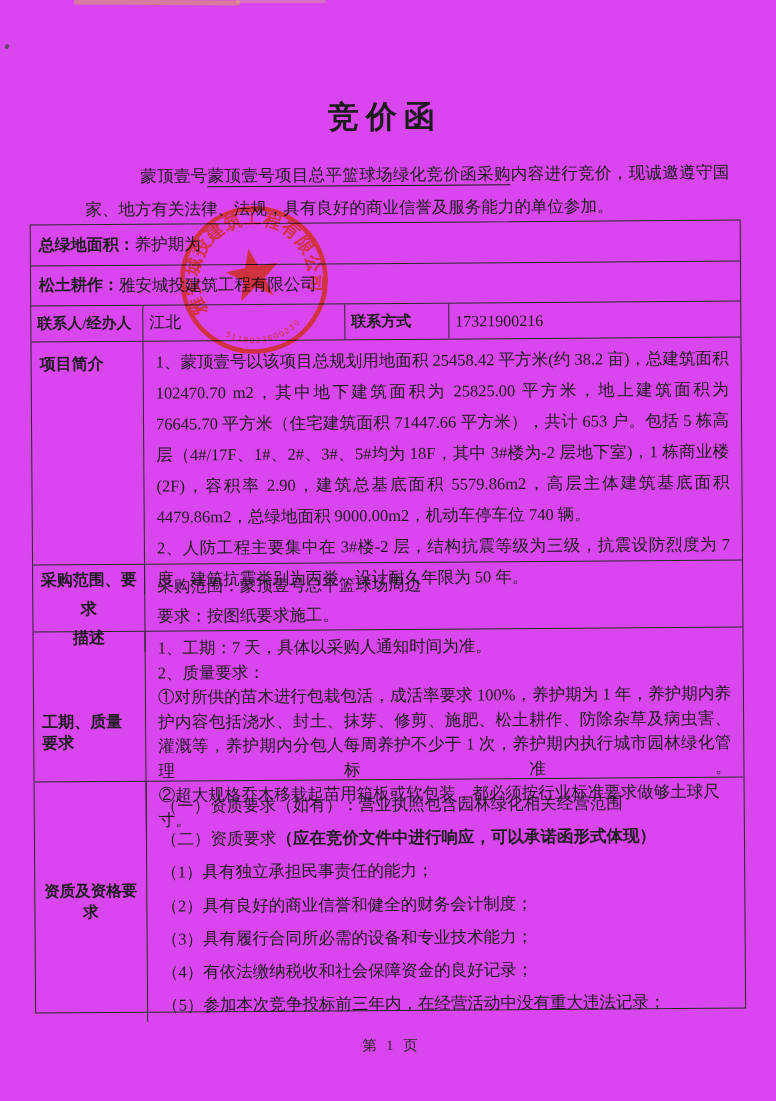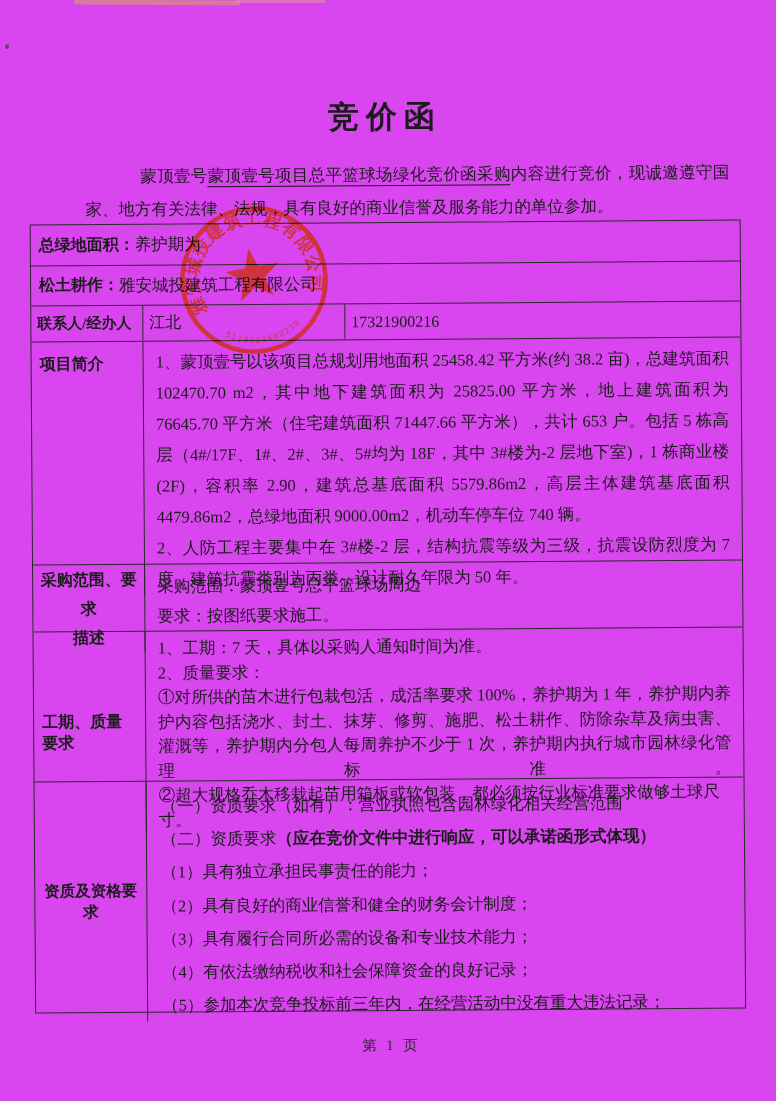--- a/index.html
+++ b/index.html
@@ -108,20 +108,21 @@
       <div class="trow row-simple" style="grid-template-columns:1fr;">
         <div class="cell">
           <span class="lbl">松土耕作：</span>
           <span>雅安城投建筑工程有限公司</span>
         </div>
       </div>
 
       <div class="trow row-contact">
         <div class="cell cell-r lbl">联系人/经办人</div>
         <div class="cell cell-r val">江北</div>
+        <div class="cell cell-r lbl">联系方式</div>
         <div class="cell val">17321900216</div>
       </div>
 
       <div class="trow row-overview">
         <div class="cell cell-r lbl labelcell">项目简介</div>
         <div class="cell overview-body">
           <p>1、蒙顶壹号以该项目总规划用地面积 25458.42 平方米(约 38.2 亩)，总建筑面积 102470.70 m2，其中地下建筑面积为 25825.00 平方米，地上建筑面积为 76645.70 平方米（住宅建筑面积 71447.66 平方米），共计 653 户。包括 5 栋高层（4#/17F、1#、2#、3#、5#均为 18F，其中 3#楼为-2 层地下室)，1 栋商业楼(2F)，容积率 2.90，建筑总基底面积 5579.86m2，高层主体建筑基底面积 4479.86m2，总绿地面积 9000.00m2，机动车停车位 740 辆。</p>
           <p>2、人防工程主要集中在 3#楼-2 层，结构抗震等级为三级，抗震设防烈度为 7 度，建筑抗震类别为丙类，设计耐久年限为 50 年。</p>
         </div>
       </div>

